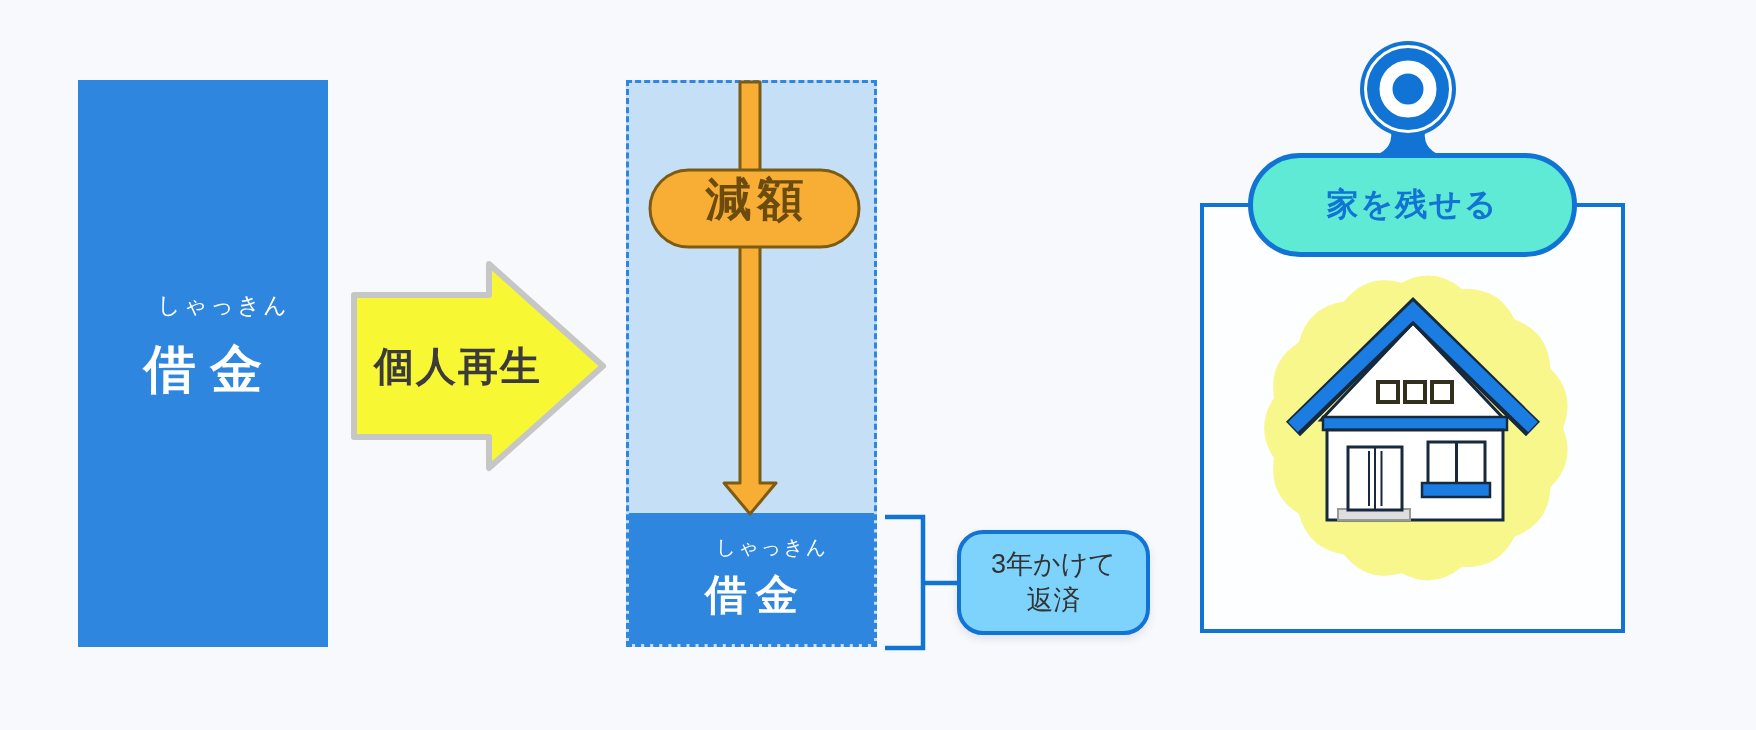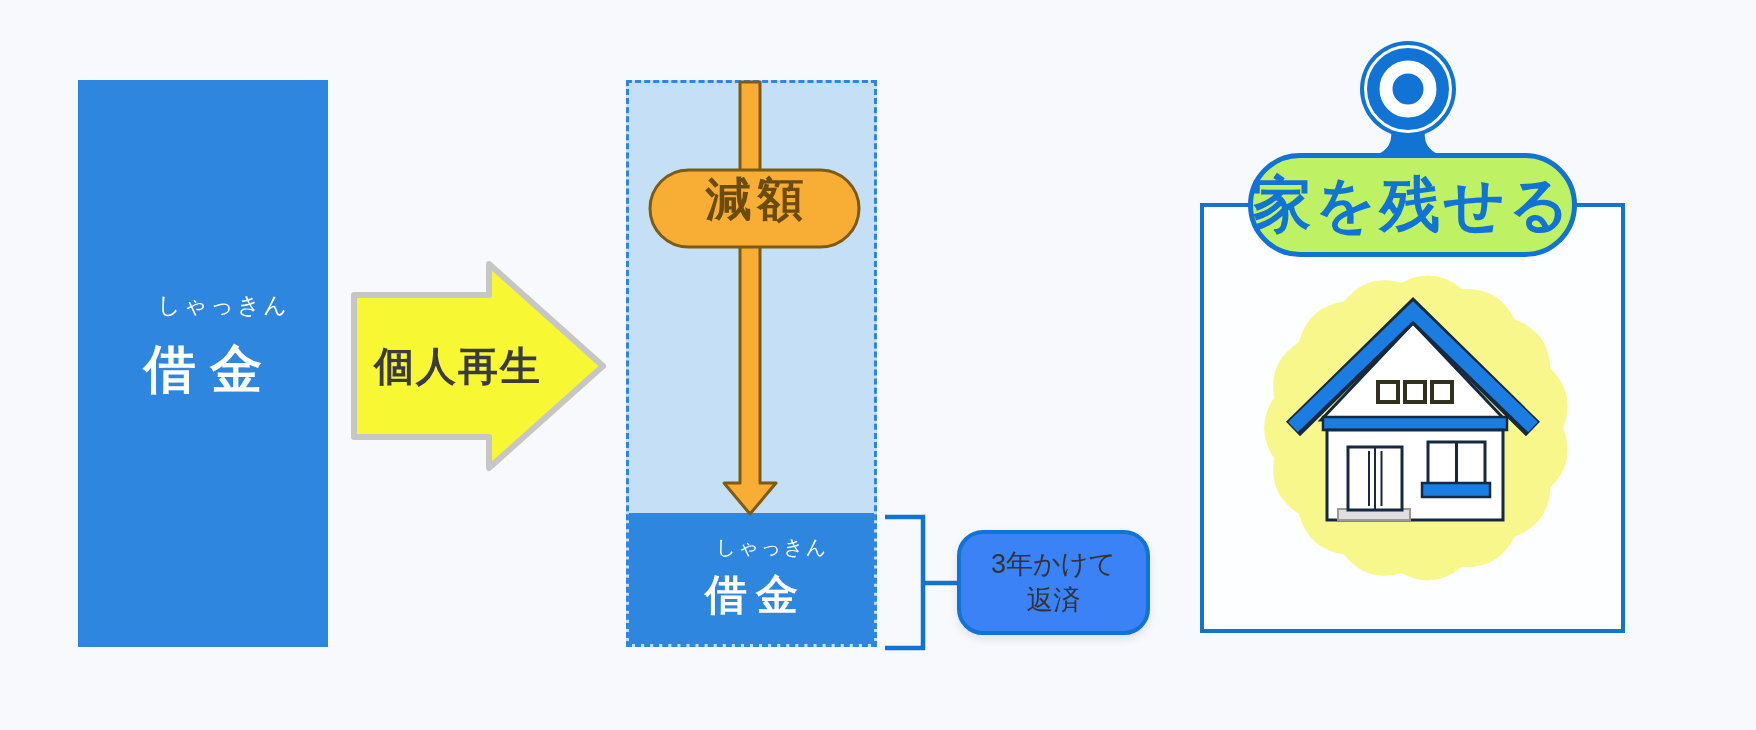--- a/index.html
+++ b/index.html
@@ -37,36 +37,36 @@
   .reduction-arrow-svg{position:absolute;left:626px;top:80px;pointer-events:none;}
   .reduction-badge-label{
     position:absolute;left:650px;top:170px;width:209px;height:60px;
     display:flex;align-items:center;justify-content:center;
     font-size:46px;font-weight:bold;color:#6b4c0e;letter-spacing:6px;padding-left:6px;white-space:nowrap;
   }
   
   .bracket-svg{position:absolute;left:880px;top:510px;}
   .repay-bubble{
     position:absolute;left:957px;top:530px;width:193px;height:105px;
-    background:#3b82f6;border:4px solid #1173d4;border-radius:26px;
+    background:#7dd3fc;border:4px solid #1173d4;border-radius:26px;
     display:flex;flex-direction:column;align-items:center;justify-content:center;
     box-shadow:0 4px 8px rgba(30,60,120,0.12);
   }
   .repay-bubble span{display:block;font-size:27px;color:#333;font-weight:500;line-height:1.32;white-space:nowrap;}
   
   .result-panel{
     position:absolute;left:1200px;top:203px;width:425px;height:430px;
     background:#fdfeff;border:4px solid #1173d4;z-index:1;
   }
   .stamp-badge-svg{position:absolute;left:1356px;top:36px;z-index:2;}
   .keep-house-pill{
     position:absolute;left:1248px;top:153px;width:329px;height:104px;
-    background:#bef264;border:5px solid #1173d4;border-radius:52px;z-index:3;
+    background:#5eead4;border:5px solid #1173d4;border-radius:52px;z-index:3;
     display:flex;align-items:center;justify-content:center;
-    font-size:60px;font-weight:bold;color:#1173d4;letter-spacing:0.06em;white-space:nowrap;
+    font-size:32px;font-weight:bold;color:#1173d4;letter-spacing:0.06em;white-space:nowrap;
   }
   .house-svg{position:absolute;left:1237px;top:265px;z-index:1;}
 </style>
 </head>
 <body>
 
 <div class="canvas">
 
   <div class="debt-box">
     <div class="inner">

